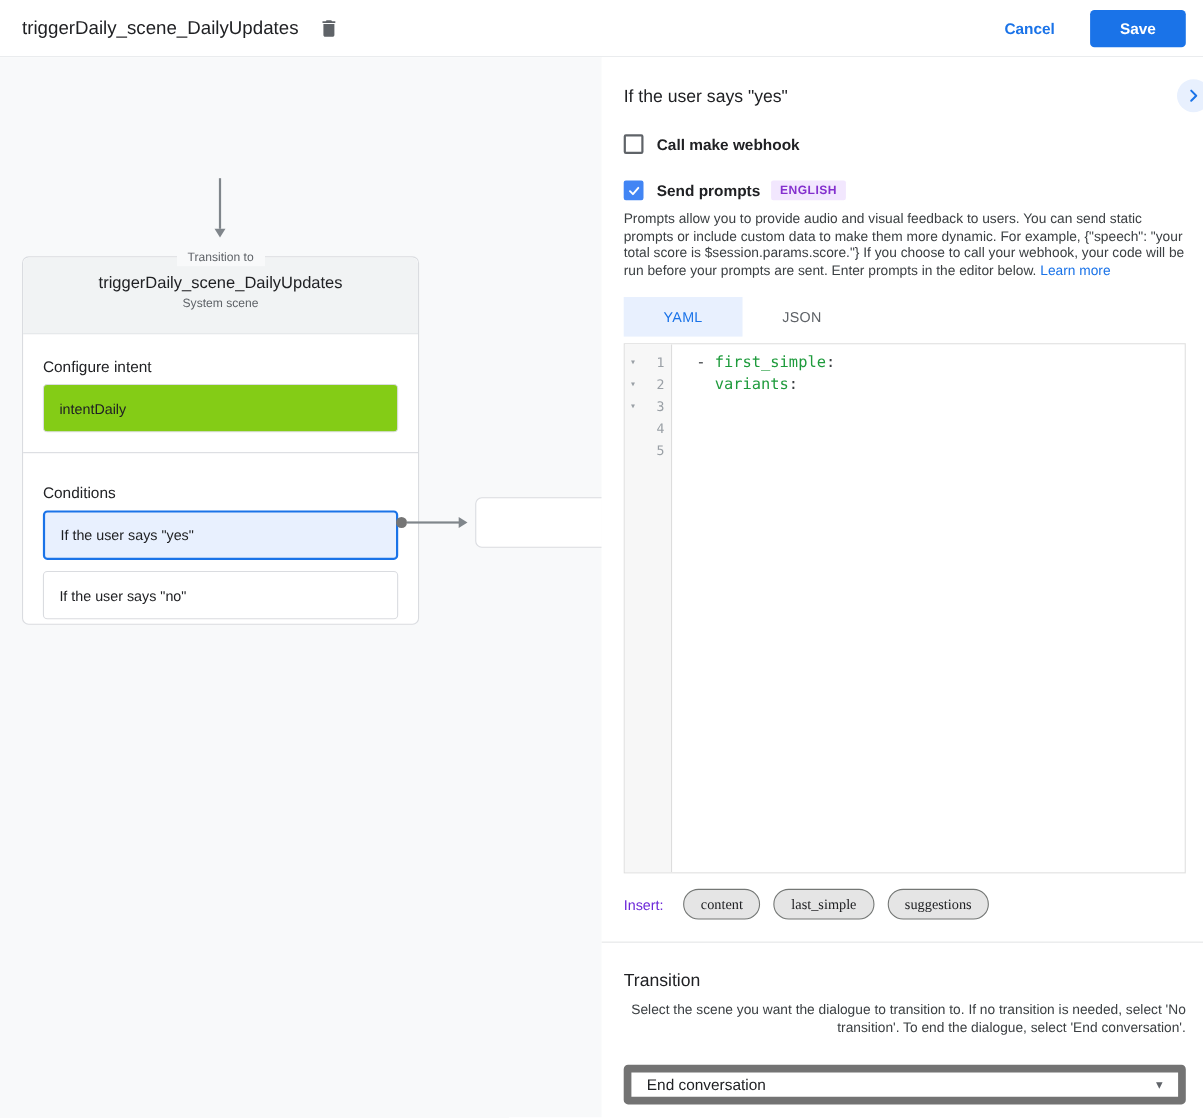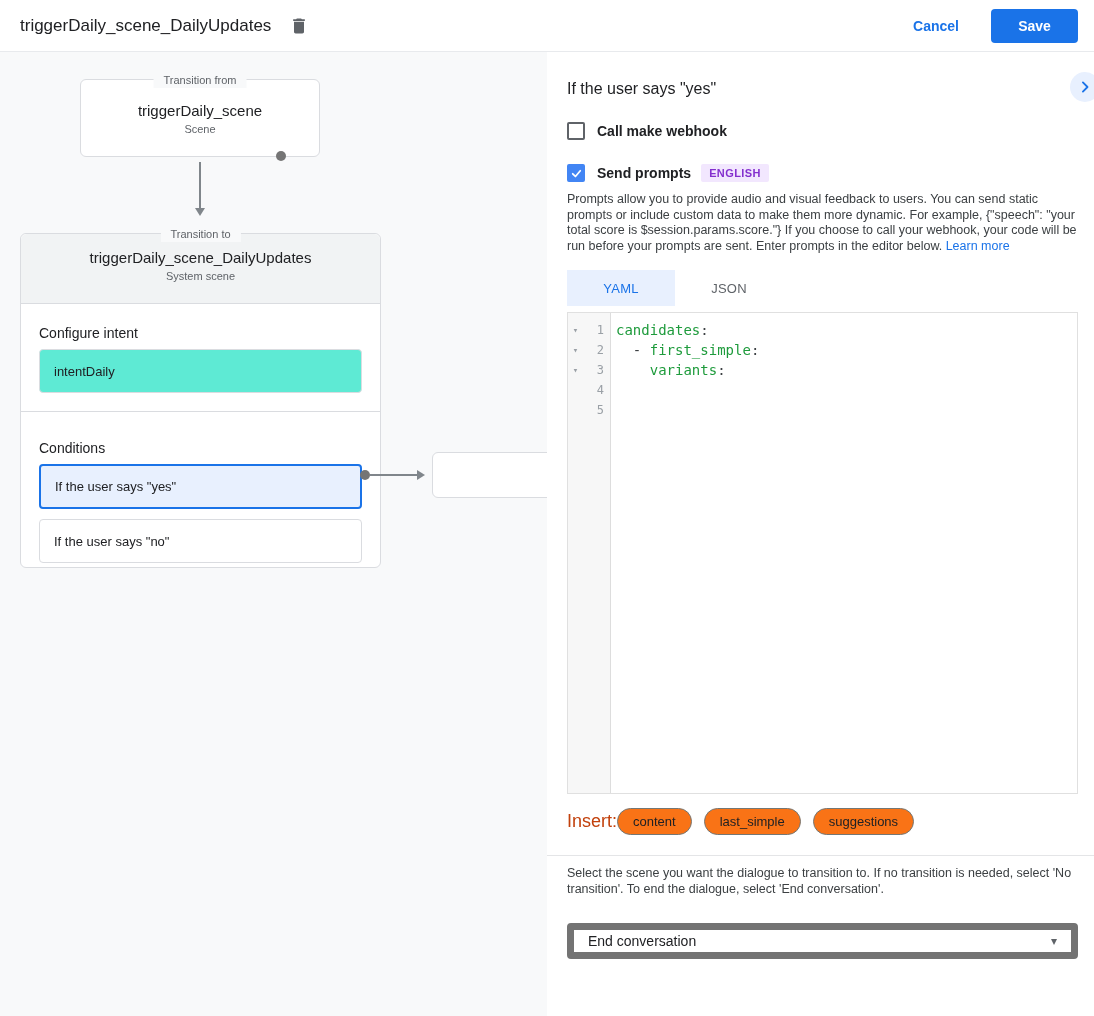--- a/index.html
+++ b/index.html
@@ -35,21 +35,21 @@
   .varrow{position:absolute; left:199px; top:110px; width:2px; height:46px; background:#80868b;}
   .varrow::after{content:''; position:absolute; left:-4px; top:46px; border:5px solid transparent;
                  border-top:8px solid #80868b;}
   .to-node{left:20px; top:181px; width:361px; height:335px;}
   .to-header{height:70px; background:var(--node-header-bg); border-bottom:1px solid #dadce0;
              border-radius:6px 6px 0 0; text-align:center;}
   .to-header .node-title{font-size:15px; padding-top:15px;}
   .card-body{padding:0 18px;}
   .field-label{font-size:14px; color:#202124; margin-top:21px;}
   .intent-input{margin-top:8px; width:100%; height:44px; border:1px solid #dadce0; border-radius:4px;
-                font-family:inherit; font-size:13px; color:#202124; padding:3px 14px; background:#5eead4;}
+                font-family:inherit; font-size:13px; color:#202124; padding:3px 14px; background:#84cc16;}
   .card-divider{border-top:1px solid #dadce0; margin:18px -18px 0 -18px;}
   .cond{width:100%; height:44px; border:1px solid #dadce0; border-radius:4px; background:#fff;
         display:flex; align-items:center; padding:0 14px; font-size:13px; color:#202124; cursor:pointer;}
   .cond.selected{border:2px solid var(--accent-blue); background:var(--selected-condition-bg); height:45px;}
   .cond+.cond{margin-top:10px;}
   .cond:first-of-type{margin-top:8px;}
   .harrow{position:absolute; left:370px; top:422px; width:52px; height:2px; background:#80868b;}
   .harrow::after{content:''; position:absolute; right:-8px; top:-4px; border:5px solid transparent;
                  border-left:8px solid #80868b;}
   .target-box{position:absolute; left:432px; top:400px; width:140px; height:46px; background:#fff;
@@ -77,26 +77,26 @@
   .gutter{width:43px; flex:none; background:#f7f7f7; border-right:1px solid #ddd; padding-top:7px;}
   .gline{display:flex; height:20px; align-items:center;}
   .fold{width:15px; text-align:center; color:#9aa0a6; font-size:9px; cursor:pointer;}
   .lnum{flex:1; text-align:right; padding-right:6px; color:#9aa0a6; font-size:12px;}
   .code{flex:1; padding-top:7px; overflow:hidden; cursor:text;}
   .cline{height:20px; white-space:pre; padding-left:5px; color:#3c4043;}
   .cline.active{background:var(--active-line-bg);}
   .tok-key{color:var(--yaml-key);}
   .tok-str{color:var(--yaml-string);}
   .insert-row{display:flex; align-items:center; margin-top:14px;}
-  .insert-label{font-size:18px; color:#c2410c; margin-right:0;}
+  .insert-label{font-size:13px; color:#6d28d9; margin-right:18px;}
   .chip{border:1px solid #747775; border-radius:14px; padding:5px 15px; font-size:13px; color:#202124;
-        background:#f97316; margin-right:12px; font-family:Liberation Sans, sans-serif; cursor:pointer;}
+        background:#e5e5e5; margin-right:12px; font-family:Liberation Serif, serif; cursor:pointer;}
   .divider{border-top:1px solid #e4e5e7; margin:20px -16px 0 -20px;}
   .trans-heading{margin-top:26px; font-size:16px;}
-  .trans-desc{margin-top:10px; font-size:12.5px; line-height:15.5px; color:#3c4043;}
+  .trans-desc{margin-top:10px; font-size:12.5px; line-height:15.5px; color:#3c4043;text-align:right;}
   .select{margin-top:26px; height:36px; border:7px solid #737373; border-radius:4px; background:#fff;
           display:flex; align-items:center; justify-content:space-between; padding:0 14px;
           font-size:14px; color:#202124; cursor:pointer;gap:40px;}
   .caret{color:#5f6368; font-size:12px;}
 </style>
 </head>
 <body>
 
 <div class="topbar">
   <span class="doc-title">triggerDaily_scene_DailyUpdates</span>
@@ -109,26 +109,20 @@
   </button>
   <span class="spacer"></span>
   <button class="cancel-btn">Cancel</button>
   <button class="save-btn">Save</button>
 </div>
 
 <div class="main">
 
   <div class="left">
 
-    <div class="node from-node">
-      <span class="legend">Transition from</span>
-      <div class="node-title">triggerDaily_scene</div>
-      <div class="node-subtitle">Scene</div>
-      <span class="dot" style="left:195px; bottom:-5px;"></span>
-    </div>
 
     <div class="varrow"></div>
 
     <div class="node to-node">
       <span class="legend">Transition to</span>
       <div class="to-header">
         <div class="node-title">triggerDaily_scene_DailyUpdates</div>
         <div class="node-subtitle">System scene</div>
       </div>
       <div class="card-body">
@@ -202,34 +196,34 @@
           <div class="gline">
             <span class="fold"></span>
             <span class="lnum">4</span>
           </div>
           <div class="gline">
             <span class="fold"></span>
             <span class="lnum">5</span>
           </div>
         </div>
       <div class="code" id="editor-code">
-          <div class="cline"><span class="tok-key">candidates</span><span class="tok-plain">:</span></div>
           <div class="cline"><span class="tok-plain">  - </span><span class="tok-key">first_simple</span><span class="tok-plain">:</span></div>
           <div class="cline"><span class="tok-plain">    </span><span class="tok-key">variants</span><span class="tok-plain">:</span></div>
           <div class="cline"></div>
         </div>
     </div>
 
     <div class="insert-row">
       <span class="insert-label">Insert:</span>
       <span id="chips"><button class="chip">content</button><button class="chip">last_simple</button><button class="chip">suggestions</button></span>
     </div>
 
     <div class="divider"></div>
 
+    <div class="trans-heading">Transition</div>
     <div class="trans-desc">Select the scene you want the dialogue to transition to. If no transition is needed, select 'No transition'. To end the dialogue, select 'End conversation'.</div>
 
     <div class="select">
       <span>End conversation</span>
       <span class="caret">▾</span>
     </div>
 
   </div>
 </div>
 

